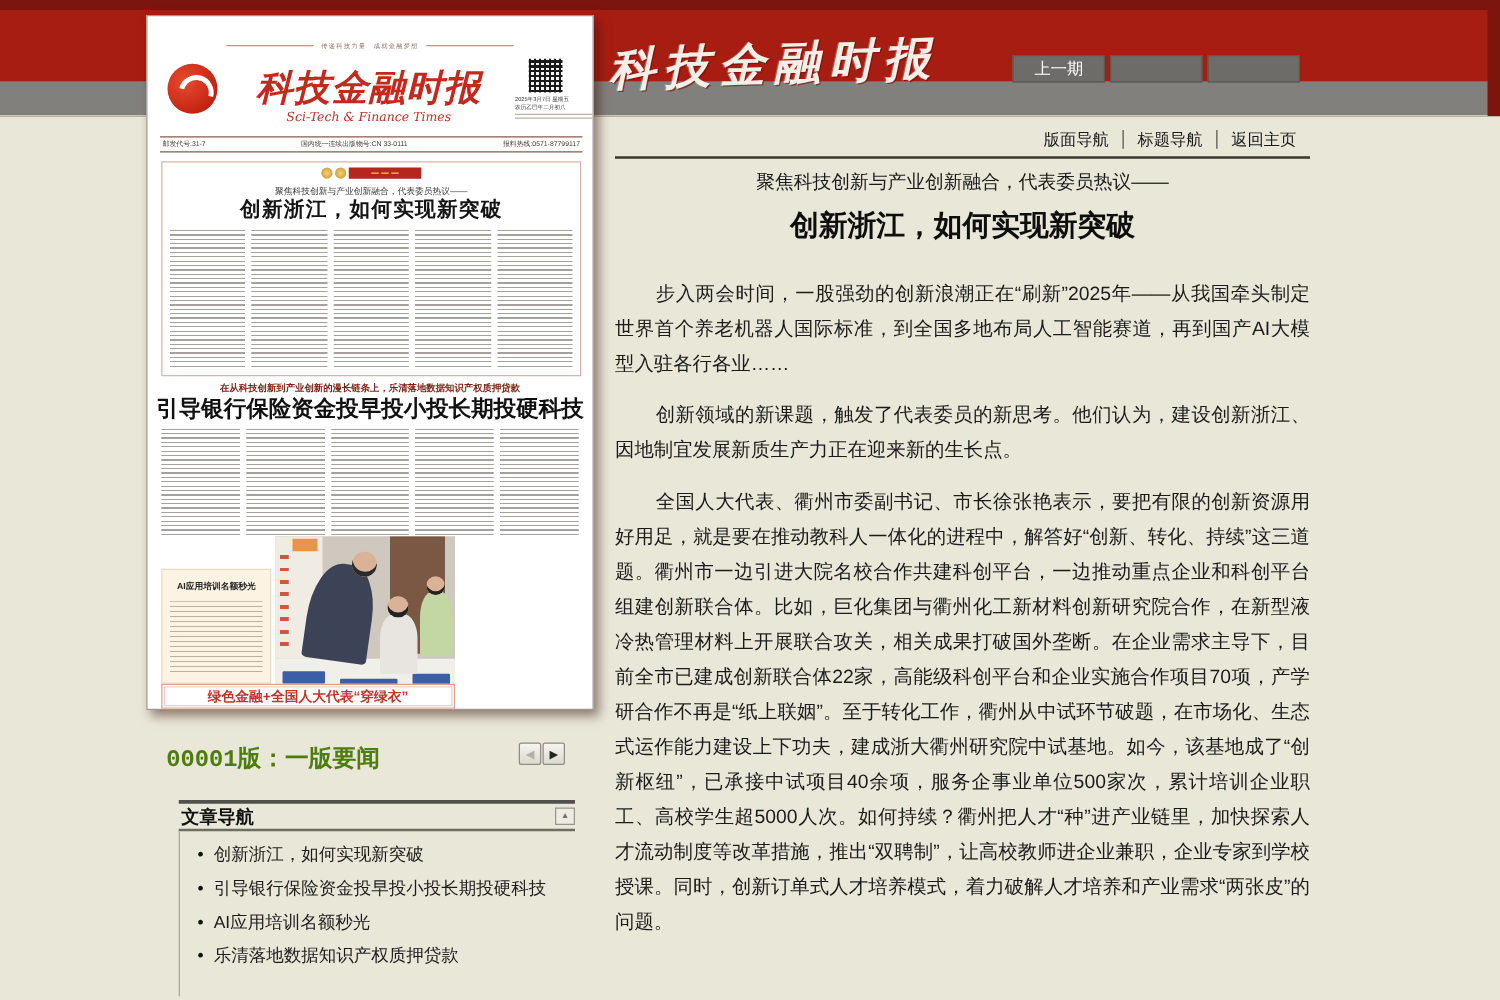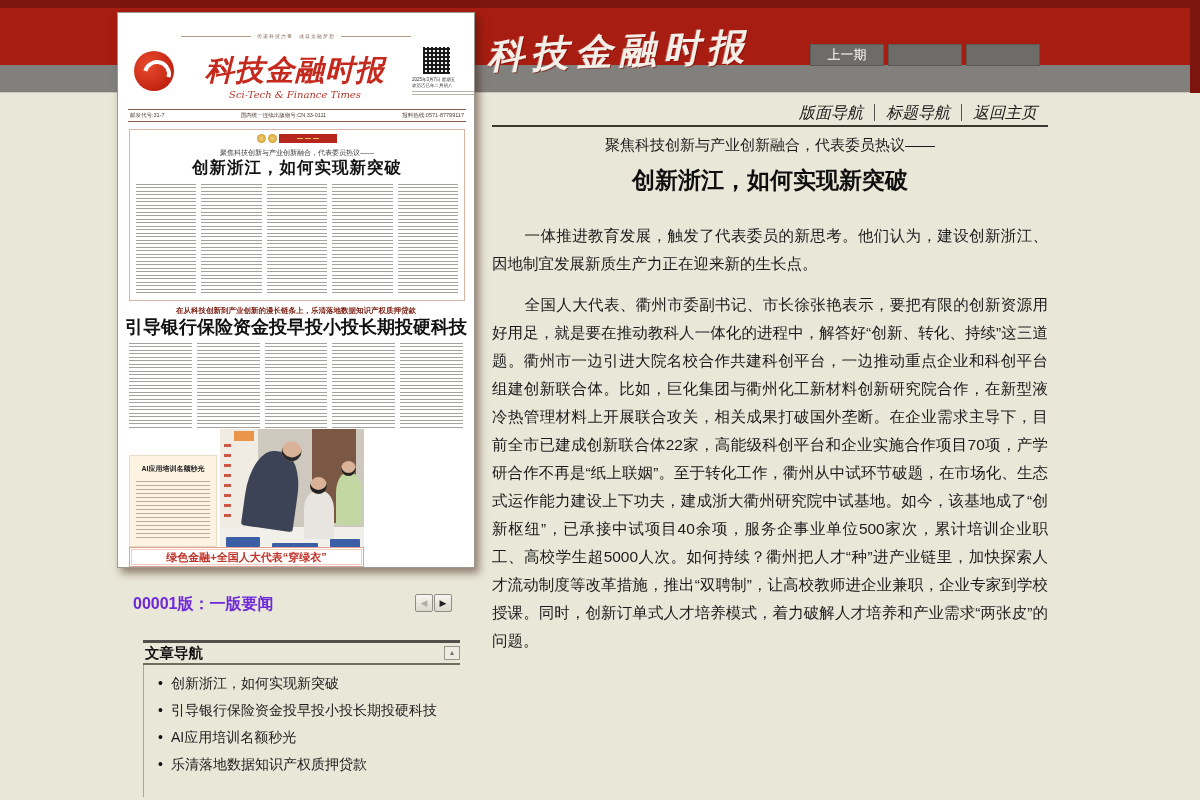--- a/index.html
+++ b/index.html
@@ -15,21 +15,21 @@
     font-family:"DejaVu Serif", serif; font-weight:bold; font-style:italic;
     font-size:37px; letter-spacing:7px; transform:rotate(-2deg);
     text-shadow:1px 1px 0 rgba(120,10,5,.6), -1px 0 0 rgba(255,255,255,.25); white-space:nowrap; }
 
   .pager-grid { position:absolute; left:806px; top:44px; width:234px; }
   .pager-grid .row { display:flex; gap:4px; margin-bottom:2px;justify-content:flex-end; }
   .pbtn { width:74px; height:22px; font-size:13px; line-height:20px; text-align:center; cursor:pointer; }
   .pbtn.dark  { background:#6d6c68; border:1px solid #595853; color:#fff; }
   .pbtn.light { background:linear-gradient(#f7f6f0,#e2dfd2); border:1px solid #8f8d85; border-radius:3px; color:#1c1c1c; height:23px; }
 
-  .toolbar-links { position:absolute; right:152px; top:103px; font-size:16px; color:#1a1a1a;font-style:italic; }
+  .toolbar-links { position:absolute; right:152px; top:103px; font-size:13px; color:#1a1a1a; }
   .toolbar-links span.link { padding:0 11px; cursor:pointer; }
   .toolbar-links span.sep { border-left:1px solid #55544e; }
   .toolbar-rule { position:absolute; left:492px; top:125px; width:556px; height:2px; background:#39382f; }
 
   
   .paper { position:absolute; left:117px; top:12px; width:358px; height:556px; background:#fff;
     border:1px solid #9a988f; box-shadow:4px 5px 8px rgba(55,20,10,.5); overflow:hidden; }
   .p-tagline { position:absolute; top:20px; left:0; width:100%; text-align:center;
     font-size:5px; color:#8a7261; letter-spacing:1px; }
   .p-tagline::before, .p-tagline::after { content:""; display:inline-block; width:70px; height:1px; background:#b59a88; vertical-align:middle; margin:0 6px; }
@@ -100,21 +100,21 @@
     background:repeating-linear-gradient(180deg, rgba(90,85,75,.5) 0 1px, transparent 1px 3.5px); }
   .blue-logo { margin-top:4px; text-align:center; font-size:8px; font-weight:bold; font-style:italic;
     color:#4a86c8; letter-spacing:1px; }
 
   .green-banner { position:absolute; left:11px; top:534px; width:235px; height:20px;
     border:1px solid #e0a090; outline:1px solid #f0cfc2; outline-offset:-3px;
     display:flex; align-items:center; justify-content:center;
     font-size:11px; font-weight:900; color:#c2342a; white-space:nowrap; background:#fff; }
 
   
-  .edition-label { position:absolute; left:133px; top:594px; font-size:16px; font-weight:bold; color:#6d28d9; }
+  .edition-label { position:absolute; left:133px; top:594px; font-size:19px; font-weight:bold; color:#4d7c0f;font-family:Liberation Mono, monospace; }
   .mini-btn { position:absolute; top:594px; width:18px; height:18px;
     background:linear-gradient(#f6f5ef,#dcd9cc); border:1px solid #8f8d85; border-radius:2px;
     font-size:9px; line-height:16px; text-align:center; cursor:pointer; }
   .mini-btn.prev { left:415px; color:#b2afa4; }
   .mini-btn.next { left:434px; color:#222; }
 
   .article-nav { position:absolute; left:143px; top:640px; width:317px; }
   .an-header { height:25px; border-top:3px solid #51504a; border-bottom:2px solid #6e6d60;
     display:flex; align-items:center; justify-content:space-between;gap:20px; }
   .an-title { font-size:14.5px; font-weight:bold; color:#111; padding-left:2px; }
@@ -240,18 +240,19 @@
       <li>创新浙江，如何实现新突破</li>
       <li>引导银行保险资金投早投小投长期投硬科技</li>
       <li>AI应用培训名额秒光</li>
       <li>乐清落地数据知识产权质押贷款</li>
     </ul>
   </div>
 
   <div class="article">
     <div class="a-kicker">聚焦科技创新与产业创新融合，代表委员热议——</div>
     <div class="a-title">创新浙江，如何实现新突破</div>
-    <p>一体推进教育发展，触发了代表委员的新思考。他们认为，建设创新浙江、因地制宜发展新质生产力正在迎来新的生长点。</p>
+    <p>步入两会时间，一股强劲的创新浪潮正在“刷新”2025年——从我国牵头制定世界首个养老机器人国际标准，到全国多地布局人工智能赛道，再到国产AI大模型入驻各行各业……</p>
+    <p>创新领域的新课题，触发了代表委员的新思考。他们认为，建设创新浙江、因地制宜发展新质生产力正在迎来新的生长点。</p>
     <p>全国人大代表、衢州市委副书记、市长徐张艳表示，要把有限的创新资源用好用足，就是要在推动教科人一体化的进程中，解答好“创新、转化、持续”这三道题。衢州市一边引进大院名校合作共建科创平台，一边推动重点企业和科创平台组建创新联合体。比如，巨化集团与衢州化工新材料创新研究院合作，在新型液冷热管理材料上开展联合攻关，相关成果打破国外垄断。在企业需求主导下，目前全市已建成创新联合体22家，高能级科创平台和企业实施合作项目70项，产学研合作不再是“纸上联姻”。至于转化工作，衢州从中试环节破题，在市场化、生态式运作能力建设上下功夫，建成浙大衢州研究院中试基地。如今，该基地成了“创新枢纽”，已承接中试项目40余项，服务企事业单位500家次，累计培训企业职工、高校学生超5000人次。如何持续？衢州把人才“种”进产业链里，加快探索人才流动制度等改革措施，推出“双聘制”，让高校教师进企业兼职，企业专家到学校授课。同时，创新订单式人才培养模式，着力破解人才培养和产业需求“两张皮”的问题。</p>
 
   </div>
 
 </div>
 
 </body></html>

